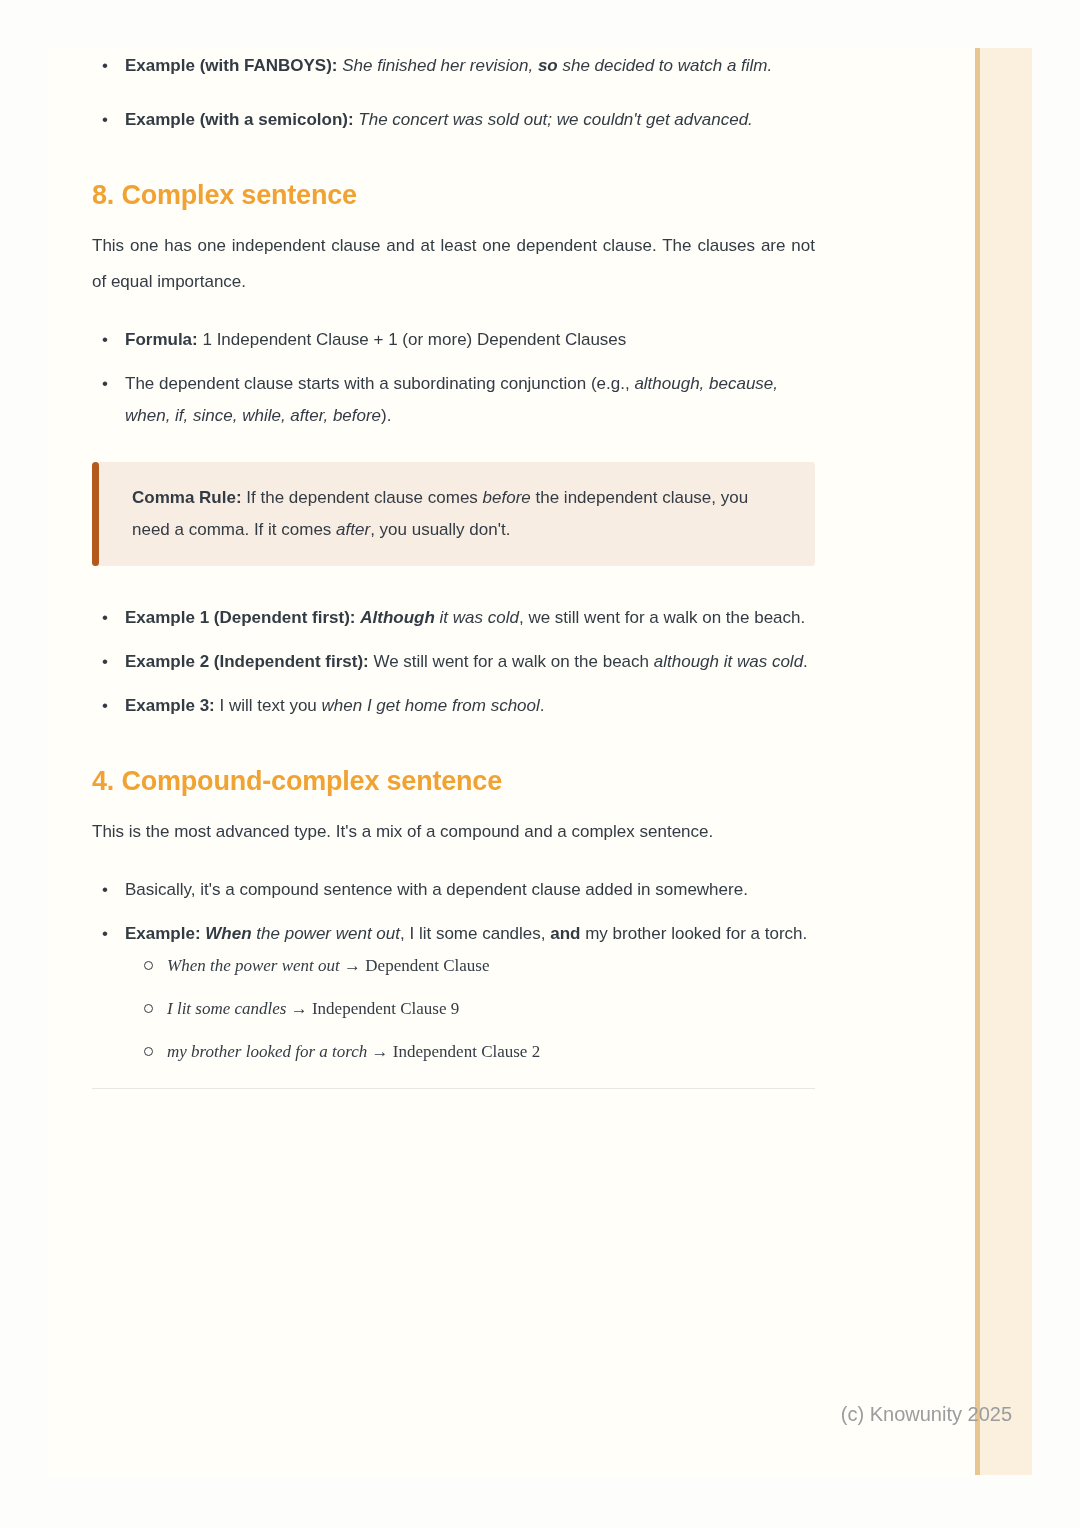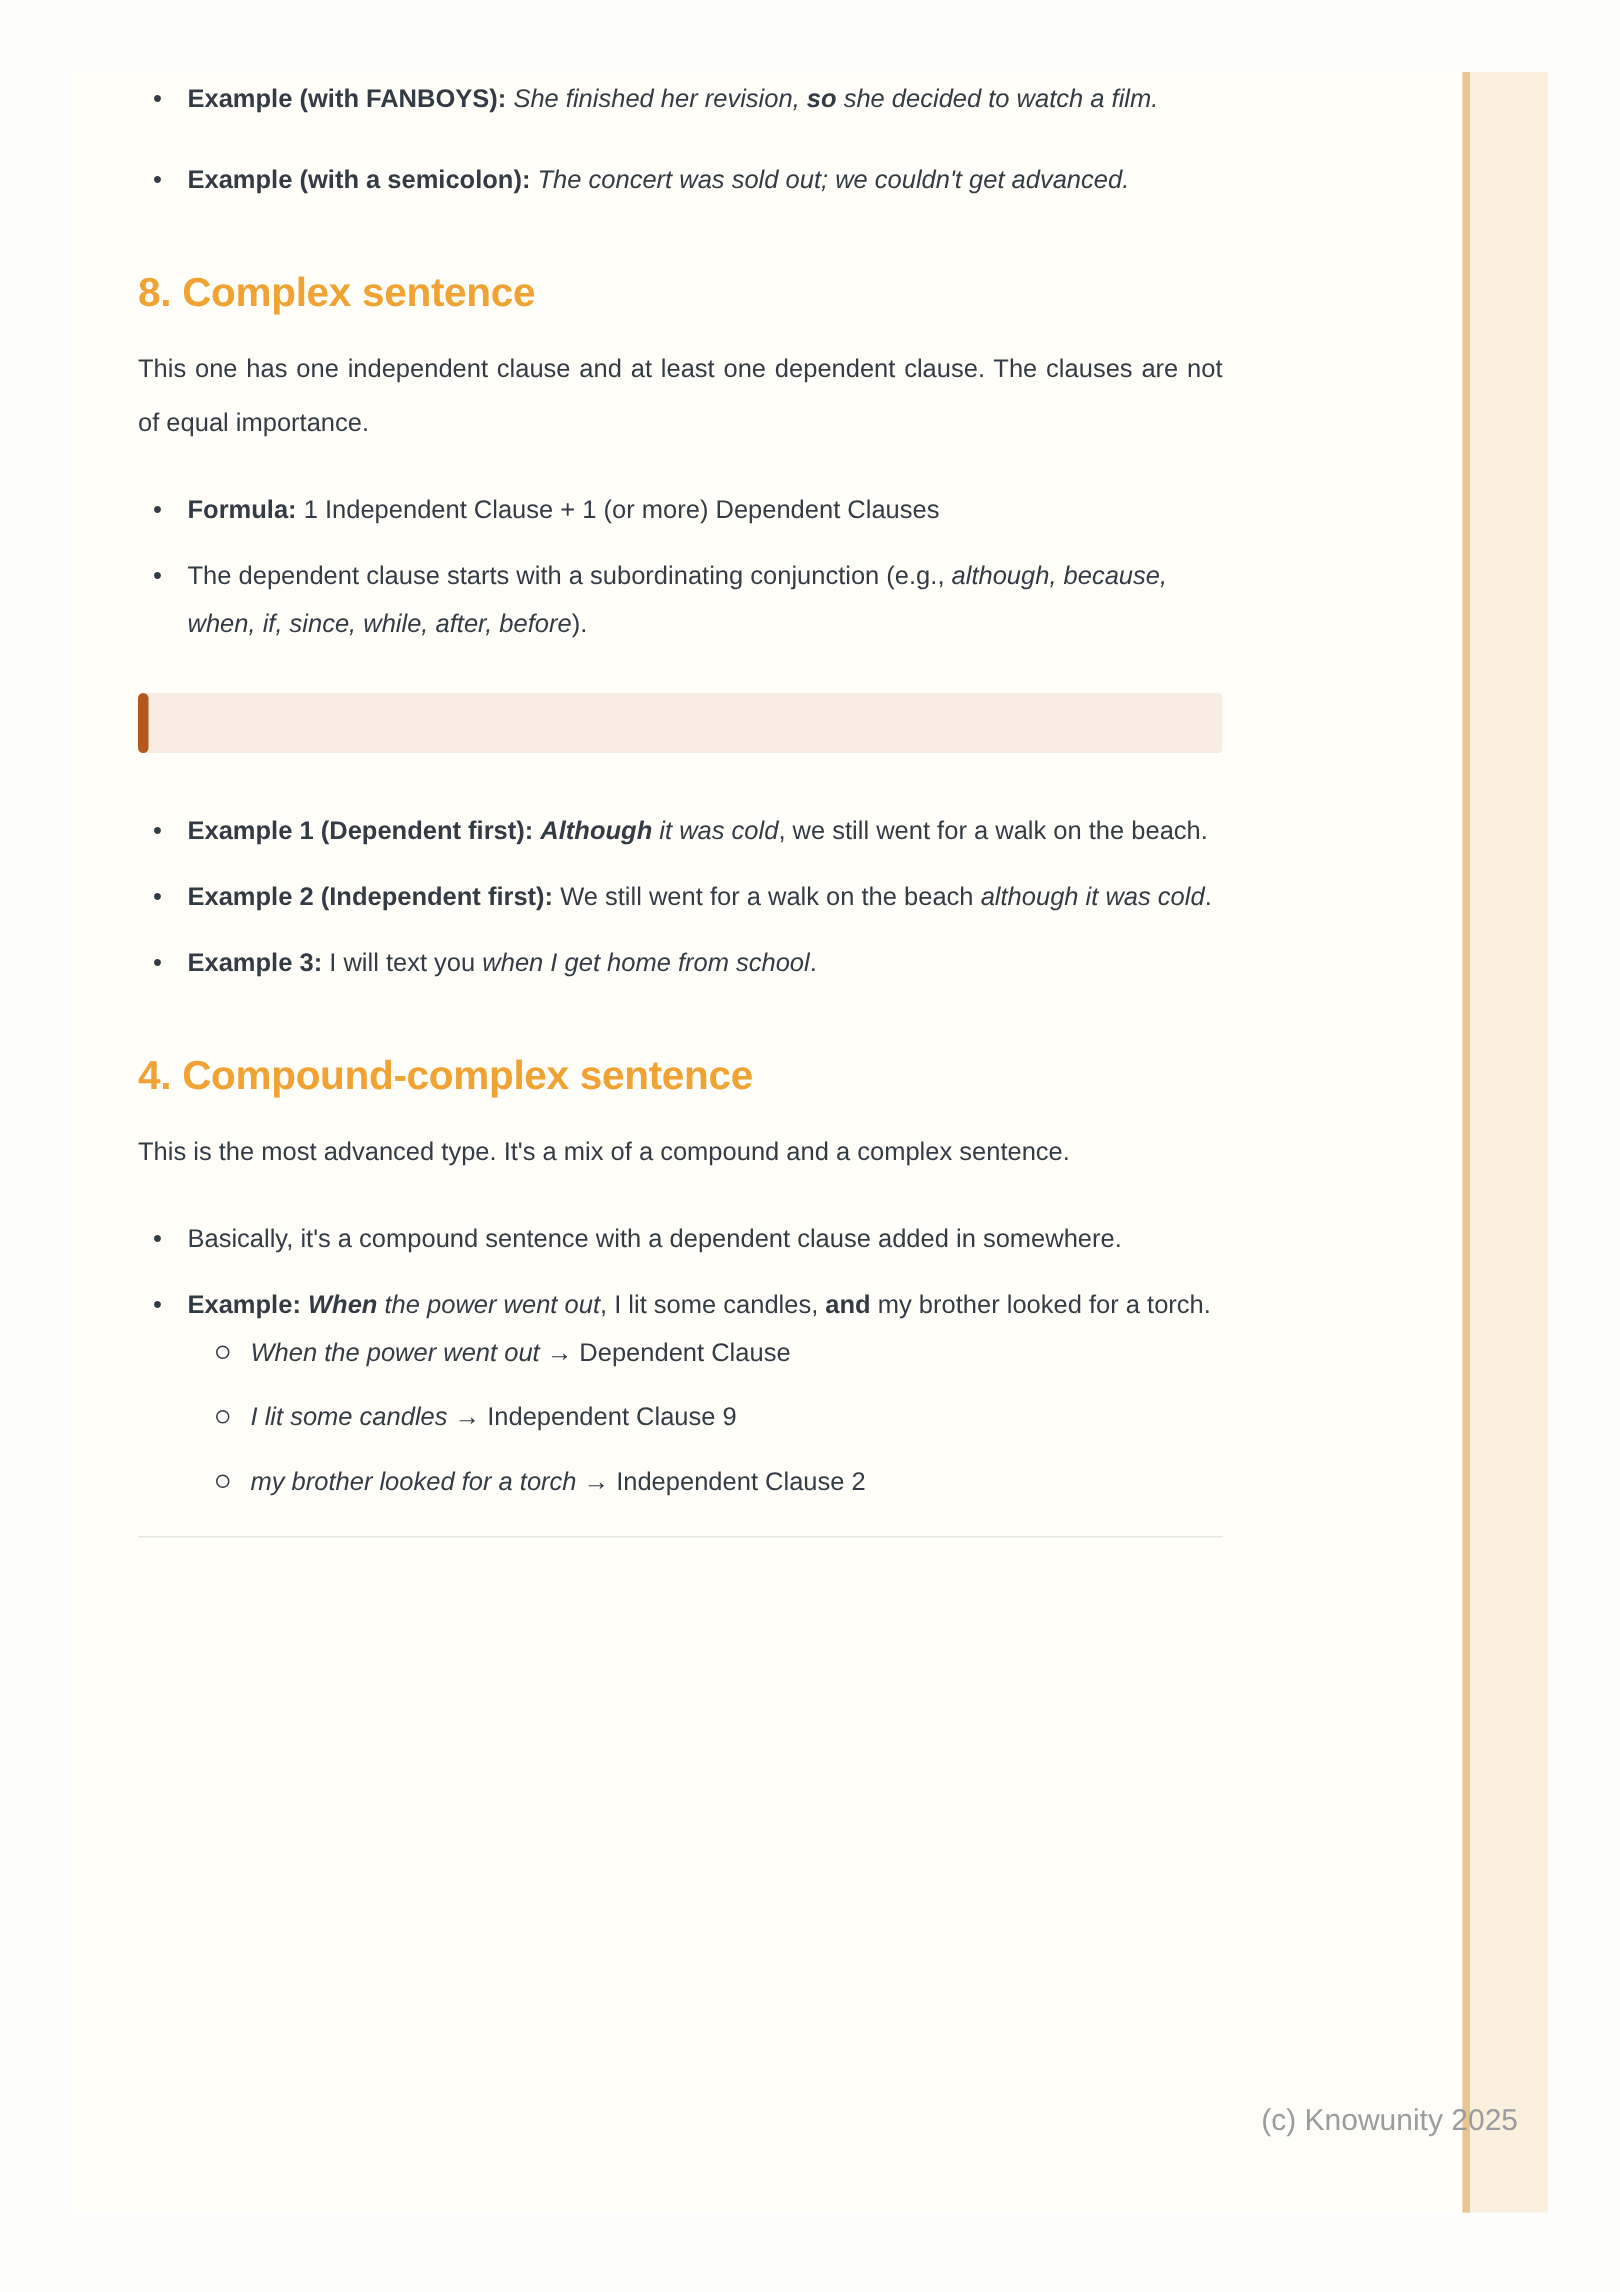--- a/index.html
+++ b/index.html
@@ -39,21 +39,21 @@
   ul{list-style:none;margin:0;padding:0;}
   ul.bullets{margin:24px 0 0;}
   ul.intro{margin:2px 0 0;}
   li{position:relative;padding-left:33px;margin-bottom:12px;}
   ul.intro > li{margin-bottom:22px;}
   li::before{
     content:"\2022";
     position:absolute;left:10px;top:0;
     color:var(--body-text);
   }
-  ul.sub{margin:0;padding-left:14px;}
+  ul.sub{margin:0;padding-left:14px;font-family:Liberation Serif, serif;}
   ul.sub > li{padding-left:28px;margin-bottom:11px;}
   ul.sub > li:last-child{margin-bottom:0;}
   ul.sub > li::before{
     content:"";width:7px;height:7px;border:1.5px solid var(--body-text);
     border-radius:50%;background:transparent;
     position:absolute;left:5px;top:11px;
   }
   h2{
     font-size:27px;line-height:34px;font-weight:700;
     letter-spacing:-0.2px;color:var(--accent-heading);
@@ -106,20 +106,21 @@
 
     <p class="section-para">This one has one independent clause and at least one dependent clause. The clauses are not of equal importance.</p>
 
     <ul class="bullets">
       <li><span class="run-b">Formula:</span><span class="run-n"> 1 Independent Clause + 1 (or more) Dependent Clauses</span></li>
       <li><span class="run-n">The dependent clause starts with a subordinating conjunction (e.g., </span><span class="run-i">although, because, when, if, since, while, after, before</span><span class="run-n">).</span></li>
     </ul>
 
     <div class="callout">
       <div class="callout-bar"></div>
+      <p><span class="run-b">Comma Rule:</span><span class="run-n"> If the dependent clause comes </span><span class="run-i">before</span><span class="run-n"> the independent clause, you need a comma. If it comes </span><span class="run-i">after</span><span class="run-n">, you usually don't.</span></p>
     </div>
 
     <ul class="bullets">
       <li><span class="run-b">Example 1 (Dependent first):</span><span class="run-n"> </span><span class="run-bi">Although</span><span class="run-n"> </span><span class="run-i">it was cold</span><span class="run-n">, we still went for a walk on the beach.</span></li>
       <li><span class="run-b">Example 2 (Independent first):</span><span class="run-n"> We still went for a walk on the beach </span><span class="run-i">although it was cold</span><span class="run-n">.</span></li>
       <li><span class="run-b">Example 3:</span><span class="run-n"> I will text you </span><span class="run-i">when I get home from school</span><span class="run-n">.</span></li>
     </ul>
 
     <h2>4. Compound-complex sentence</h2>
 

